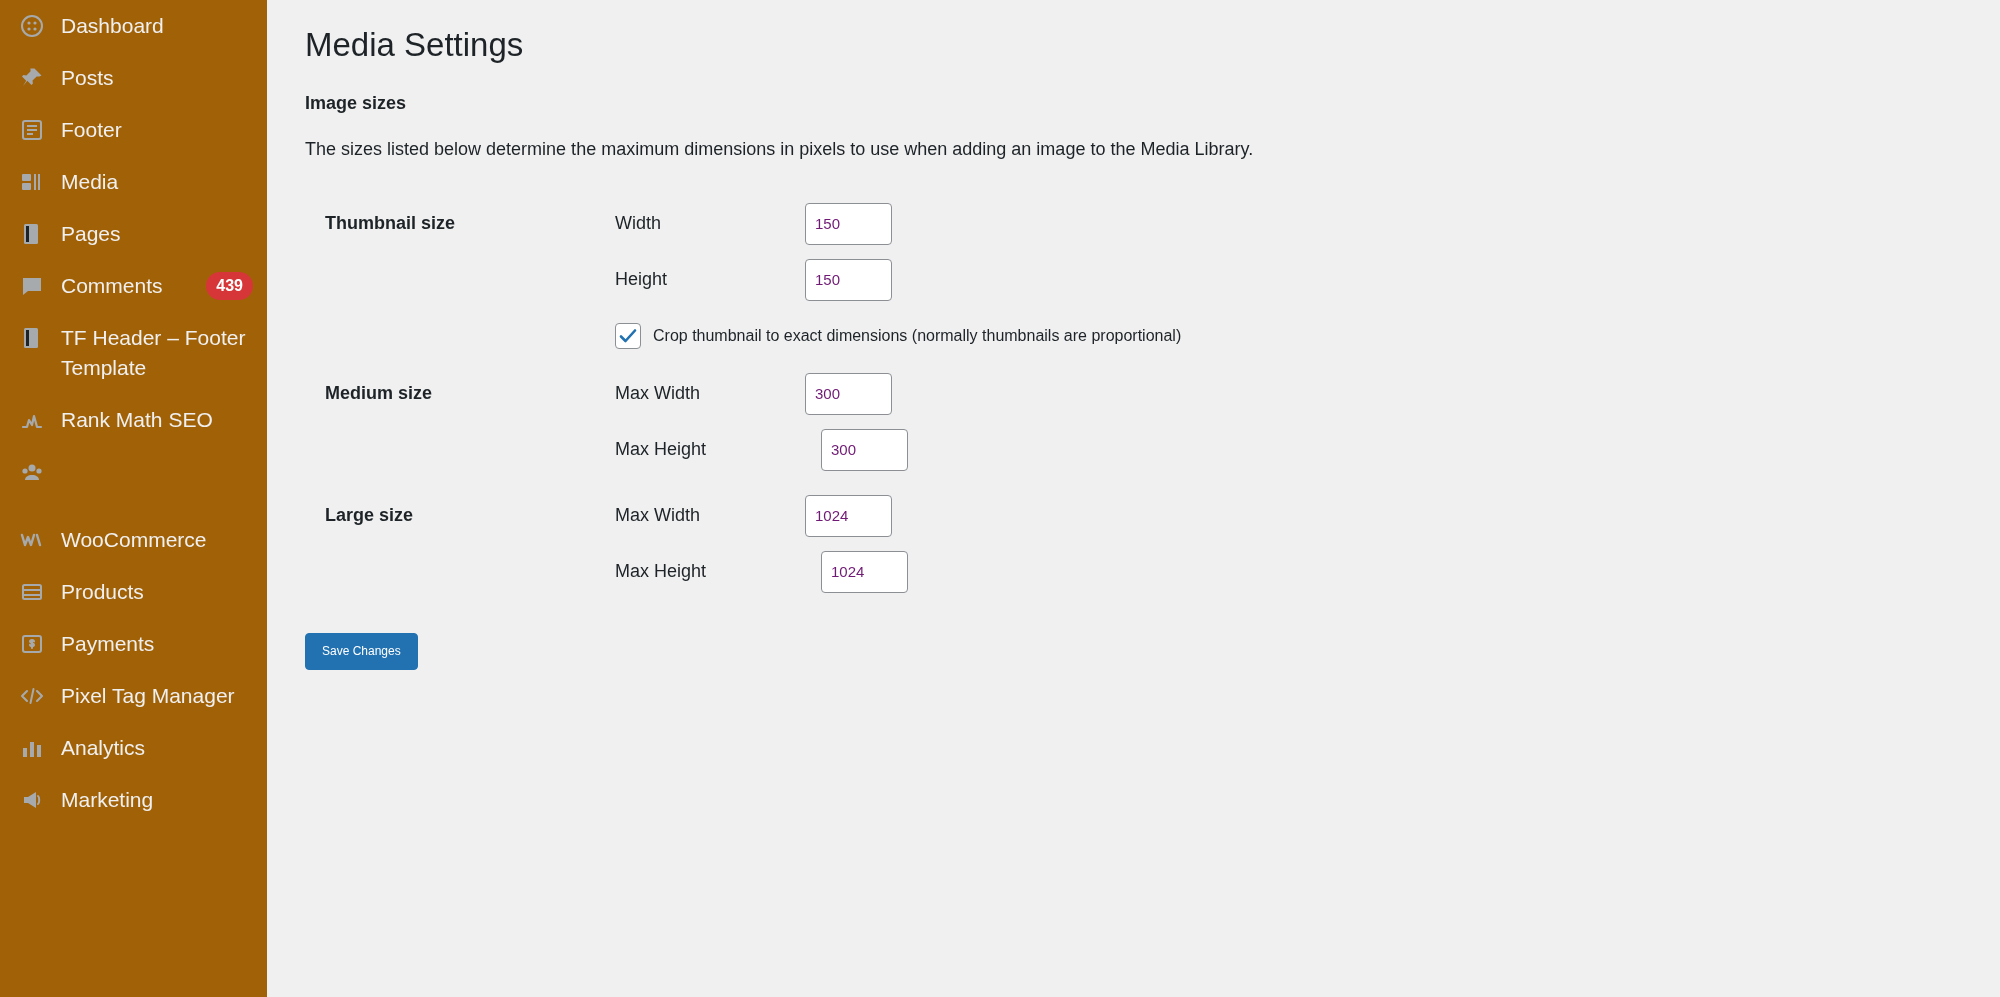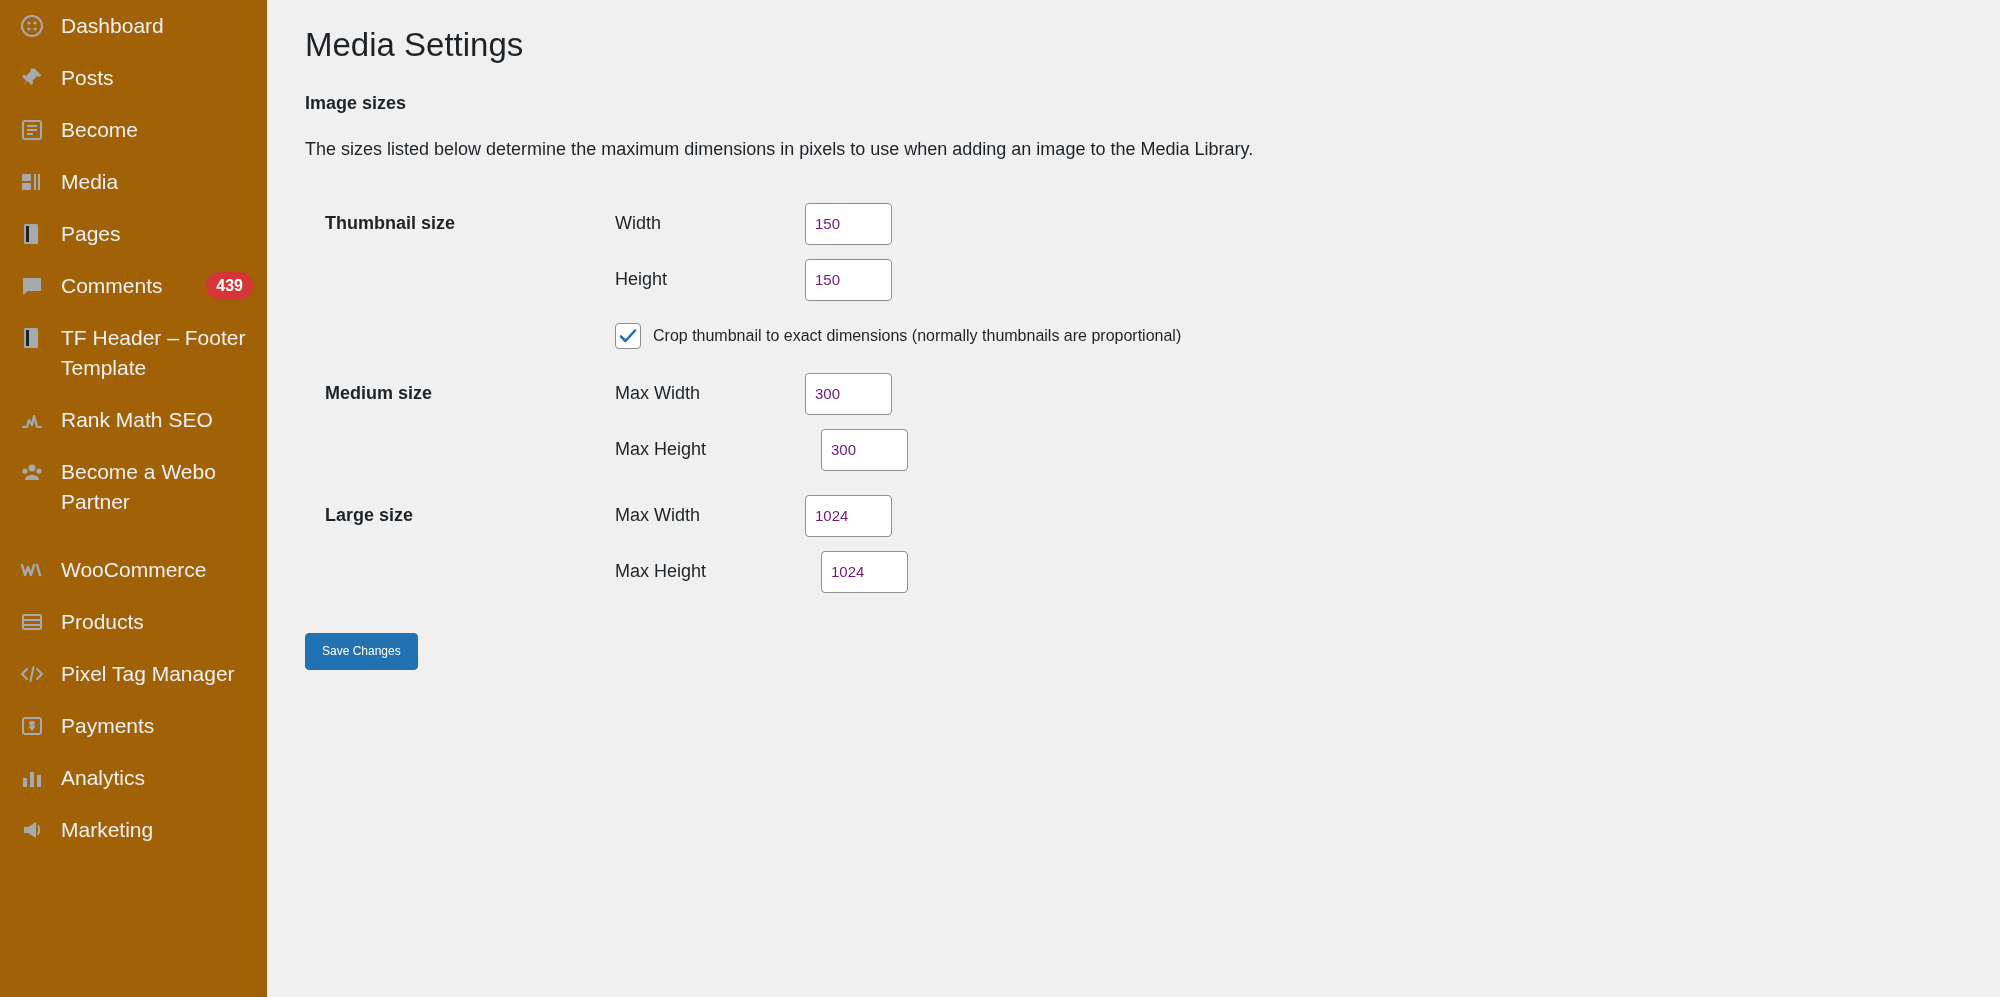--- a/index.html
+++ b/index.html
@@ -183,21 +183,21 @@
       <span class="m-label">Posts</span>
     </div>
 
     <div class="menu-item">
       <span class="m-icon">
         <svg class="ico" width="24" height="24" viewBox="0 0 24 24" fill="none" stroke="currentColor" stroke-width="2">
           <rect x="3" y="3" width="18" height="18" rx="2"></rect>
           <path d="M7 8h10M7 12h10M7 16h6"></path>
         </svg>
       </span>
-      <span class="m-label">Become</span>
+      <span class="m-label">Footer</span>
     </div>
 
     <div class="menu-item">
       <span class="m-icon">
         <svg class="ico" width="24" height="24" viewBox="0 0 24 24" fill="currentColor">
           <rect x="2" y="4" width="9" height="7" rx="1"></rect>
           <rect x="2" y="13" width="9" height="7" rx="1"></rect>
           <path d="M14 4h2v16h-2zM18 4h2v16h-2z"></path>
         </svg>
       </span>
@@ -245,21 +245,20 @@
 
     <div class="menu-item two-line">
       <span class="m-icon">
         <svg class="ico" width="24" height="24" viewBox="0 0 24 24" fill="currentColor">
           <circle cx="12" cy="8" r="3.5"></circle>
           <circle cx="5" cy="11" r="2.6"></circle>
           <circle cx="19" cy="11" r="2.6"></circle>
           <path d="M5 20c0-3 3-5 7-5s7 2 7 5z"></path>
         </svg>
       </span>
-      <span class="m-label">Become a Webo Partner</span>
     </div>
 
     <div class="menu-sep"></div>
 
     <div class="menu-item">
       <span class="m-icon">
         <svg class="ico" width="26" height="24" viewBox="0 0 26 24" fill="currentColor">
           <path d="M2 7h22v10H2z" opacity="0"></path>
           <path d="M3 7l3 10 3-8 3 8 3-10" fill="none" stroke="currentColor" stroke-width="2.4" stroke-linecap="round" stroke-linejoin="round"></path>
           <path d="M18 7l3 10" fill="none" stroke="currentColor" stroke-width="2.4" stroke-linecap="round"></path>
@@ -273,35 +272,35 @@
         <svg class="ico" width="24" height="24" viewBox="0 0 24 24" fill="none" stroke="currentColor" stroke-width="2">
           <rect x="3" y="5" width="18" height="14" rx="1.5"></rect>
           <path d="M3 10h18M3 15h18"></path>
         </svg>
       </span>
       <span class="m-label">Products</span>
     </div>
 
     <div class="menu-item">
       <span class="m-icon">
-        <svg class="ico" width="26" height="24" viewBox="0 0 26 24" fill="none" stroke="currentColor" stroke-width="2" stroke-linecap="round" stroke-linejoin="round">
-          <path d="M8 7l-5 5 5 5M18 7l5 5-5 5M14.5 5l-3 14"></path>
-        </svg>
-      </span>
-      <span class="m-label">Pixel Tag Manager</span>
-    </div>
-
-    <div class="menu-item">
-      <span class="m-icon">
         <svg class="ico" width="24" height="24" viewBox="0 0 24 24" fill="none" stroke="currentColor" stroke-width="2">
           <rect x="3" y="4" width="18" height="16" rx="2"></rect>
           <path d="M12 8v8M14 9.5c0-1-1-1.5-2-1.5s-2 .6-2 1.5 1 1.3 2 1.6 2 .7 2 1.6-1 1.4-2 1.4-2-.5-2-1.4" stroke-linecap="round"></path>
         </svg>
       </span>
       <span class="m-label">Payments</span>
+    </div>
+
+    <div class="menu-item">
+      <span class="m-icon">
+        <svg class="ico" width="26" height="24" viewBox="0 0 26 24" fill="none" stroke="currentColor" stroke-width="2" stroke-linecap="round" stroke-linejoin="round">
+          <path d="M8 7l-5 5 5 5M18 7l5 5-5 5M14.5 5l-3 14"></path>
+        </svg>
+      </span>
+      <span class="m-label">Pixel Tag Manager</span>
     </div>
 
     <div class="menu-item">
       <span class="m-icon">
         <svg class="ico" width="24" height="24" viewBox="0 0 24 24" fill="currentColor">
           <rect x="3" y="12" width="4" height="9"></rect>
           <rect x="10" y="6" width="4" height="15"></rect>
           <rect x="17" y="9" width="4" height="12"></rect>
         </svg>
       </span>

